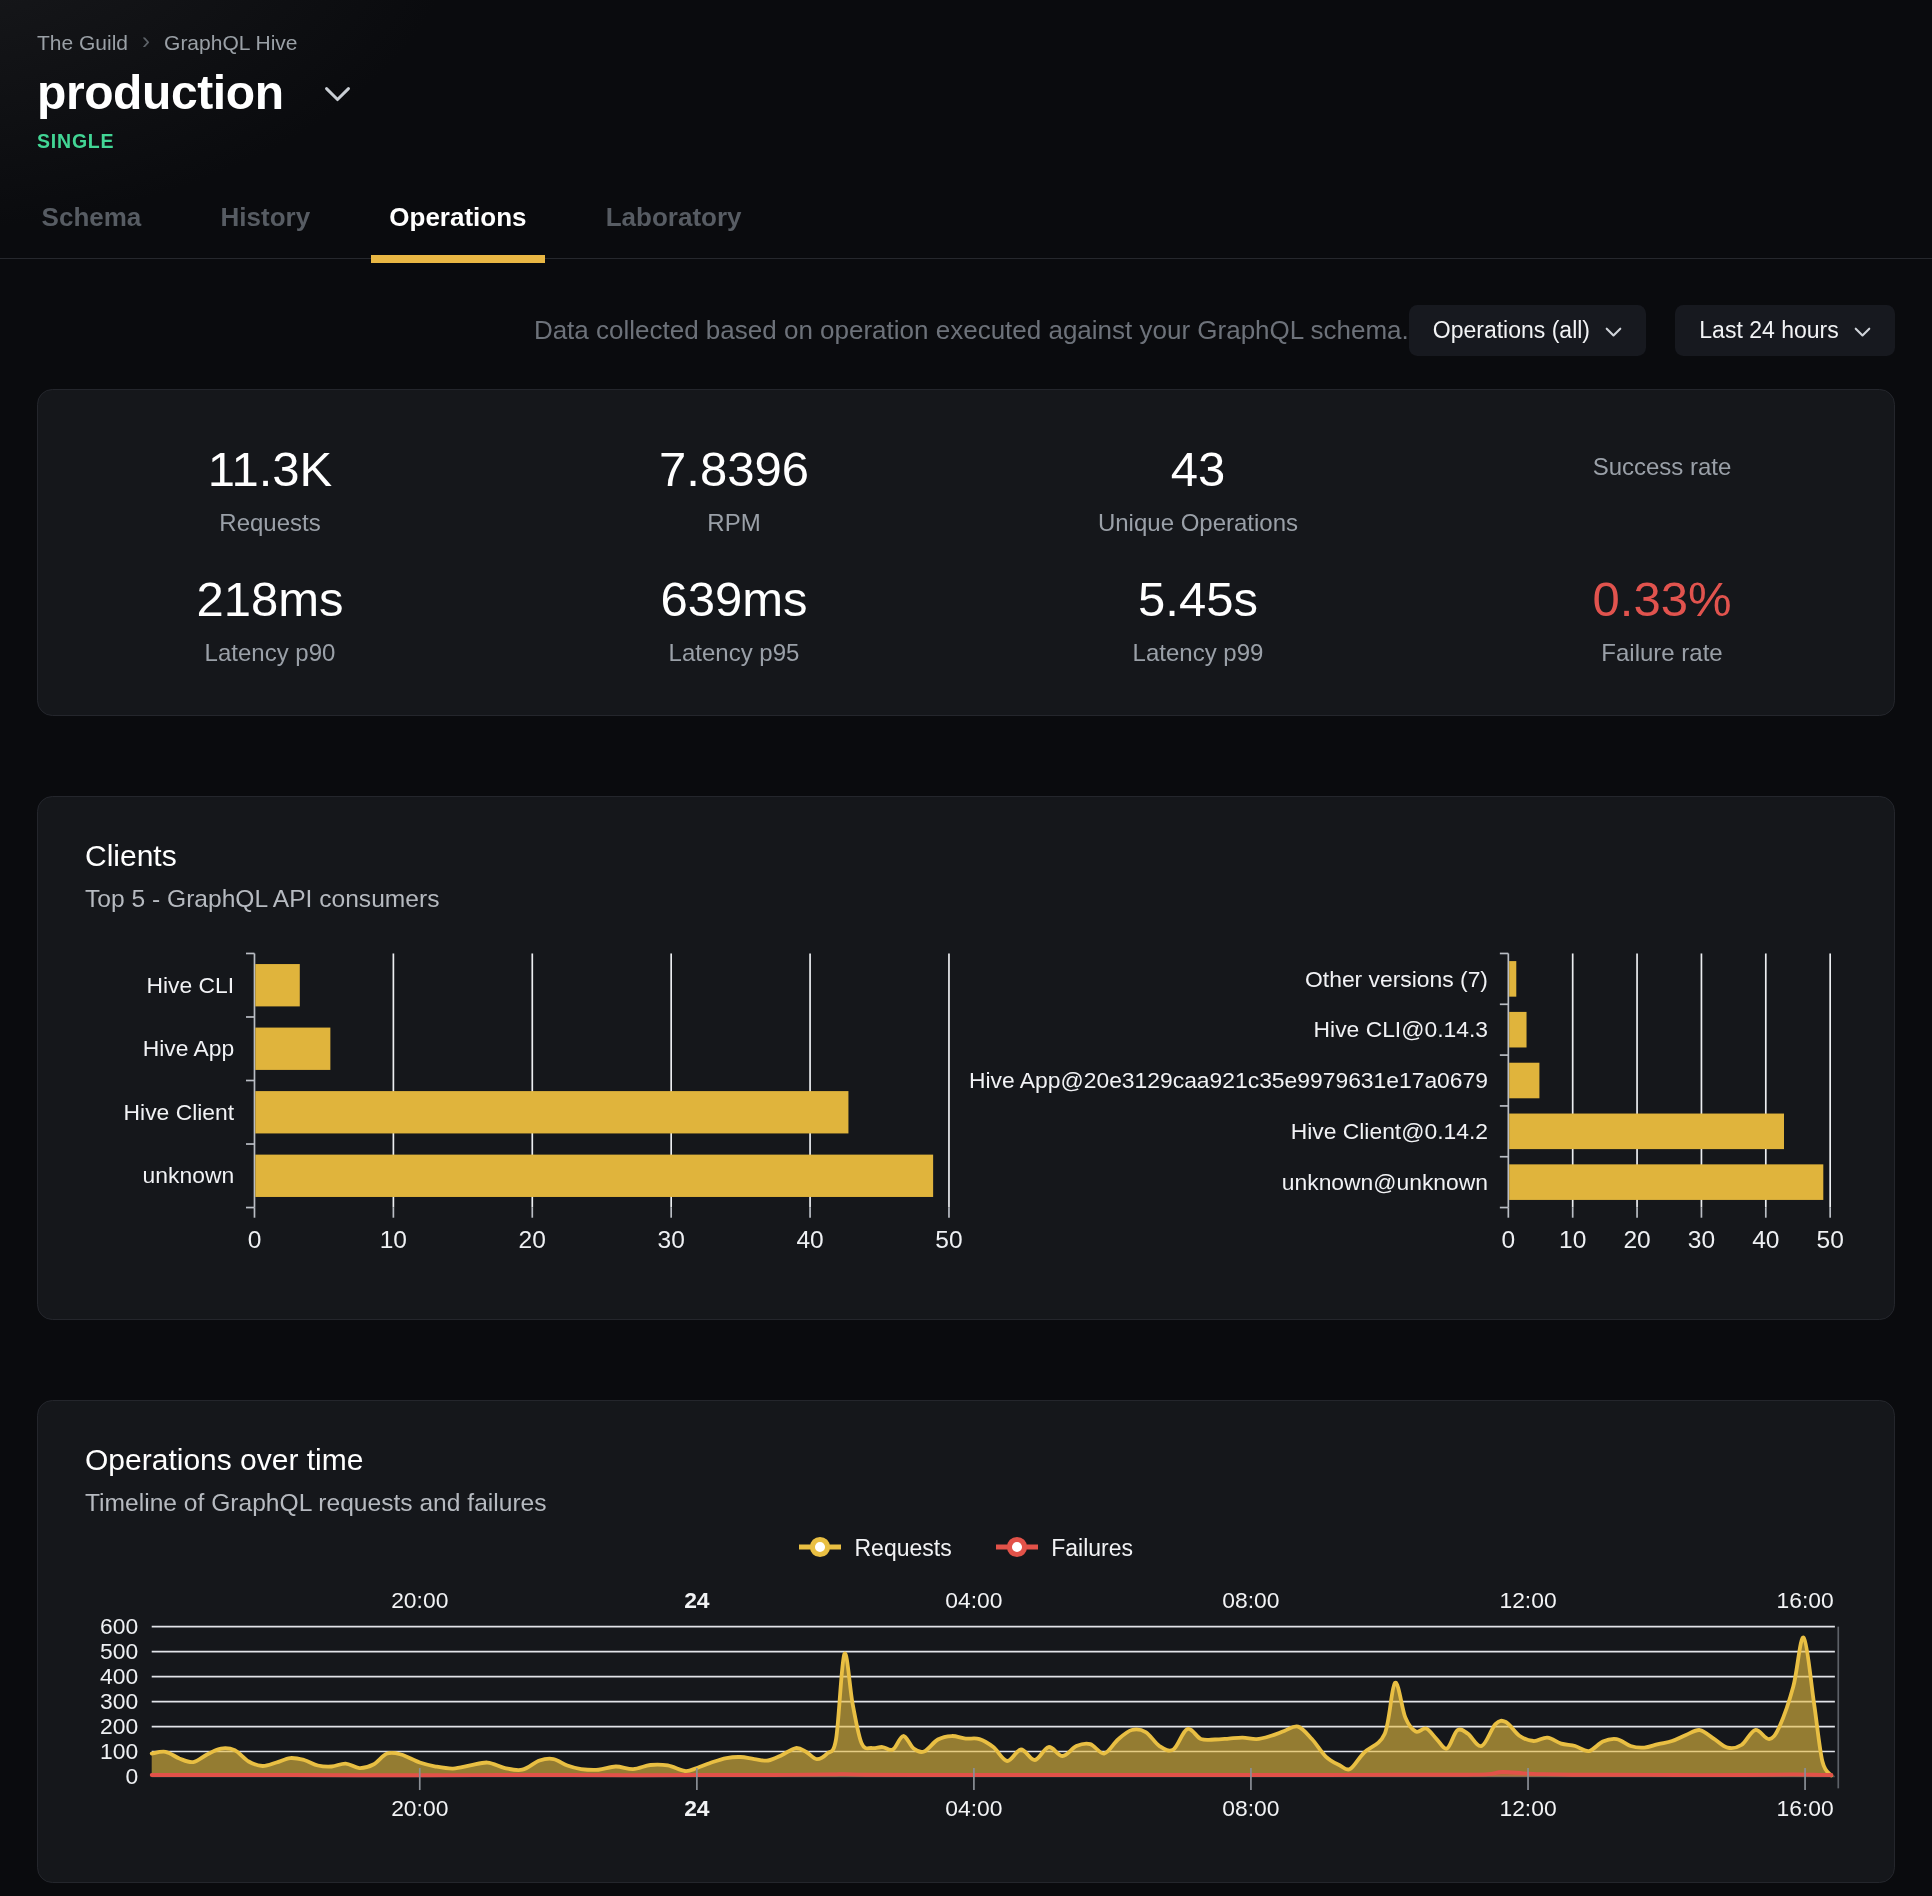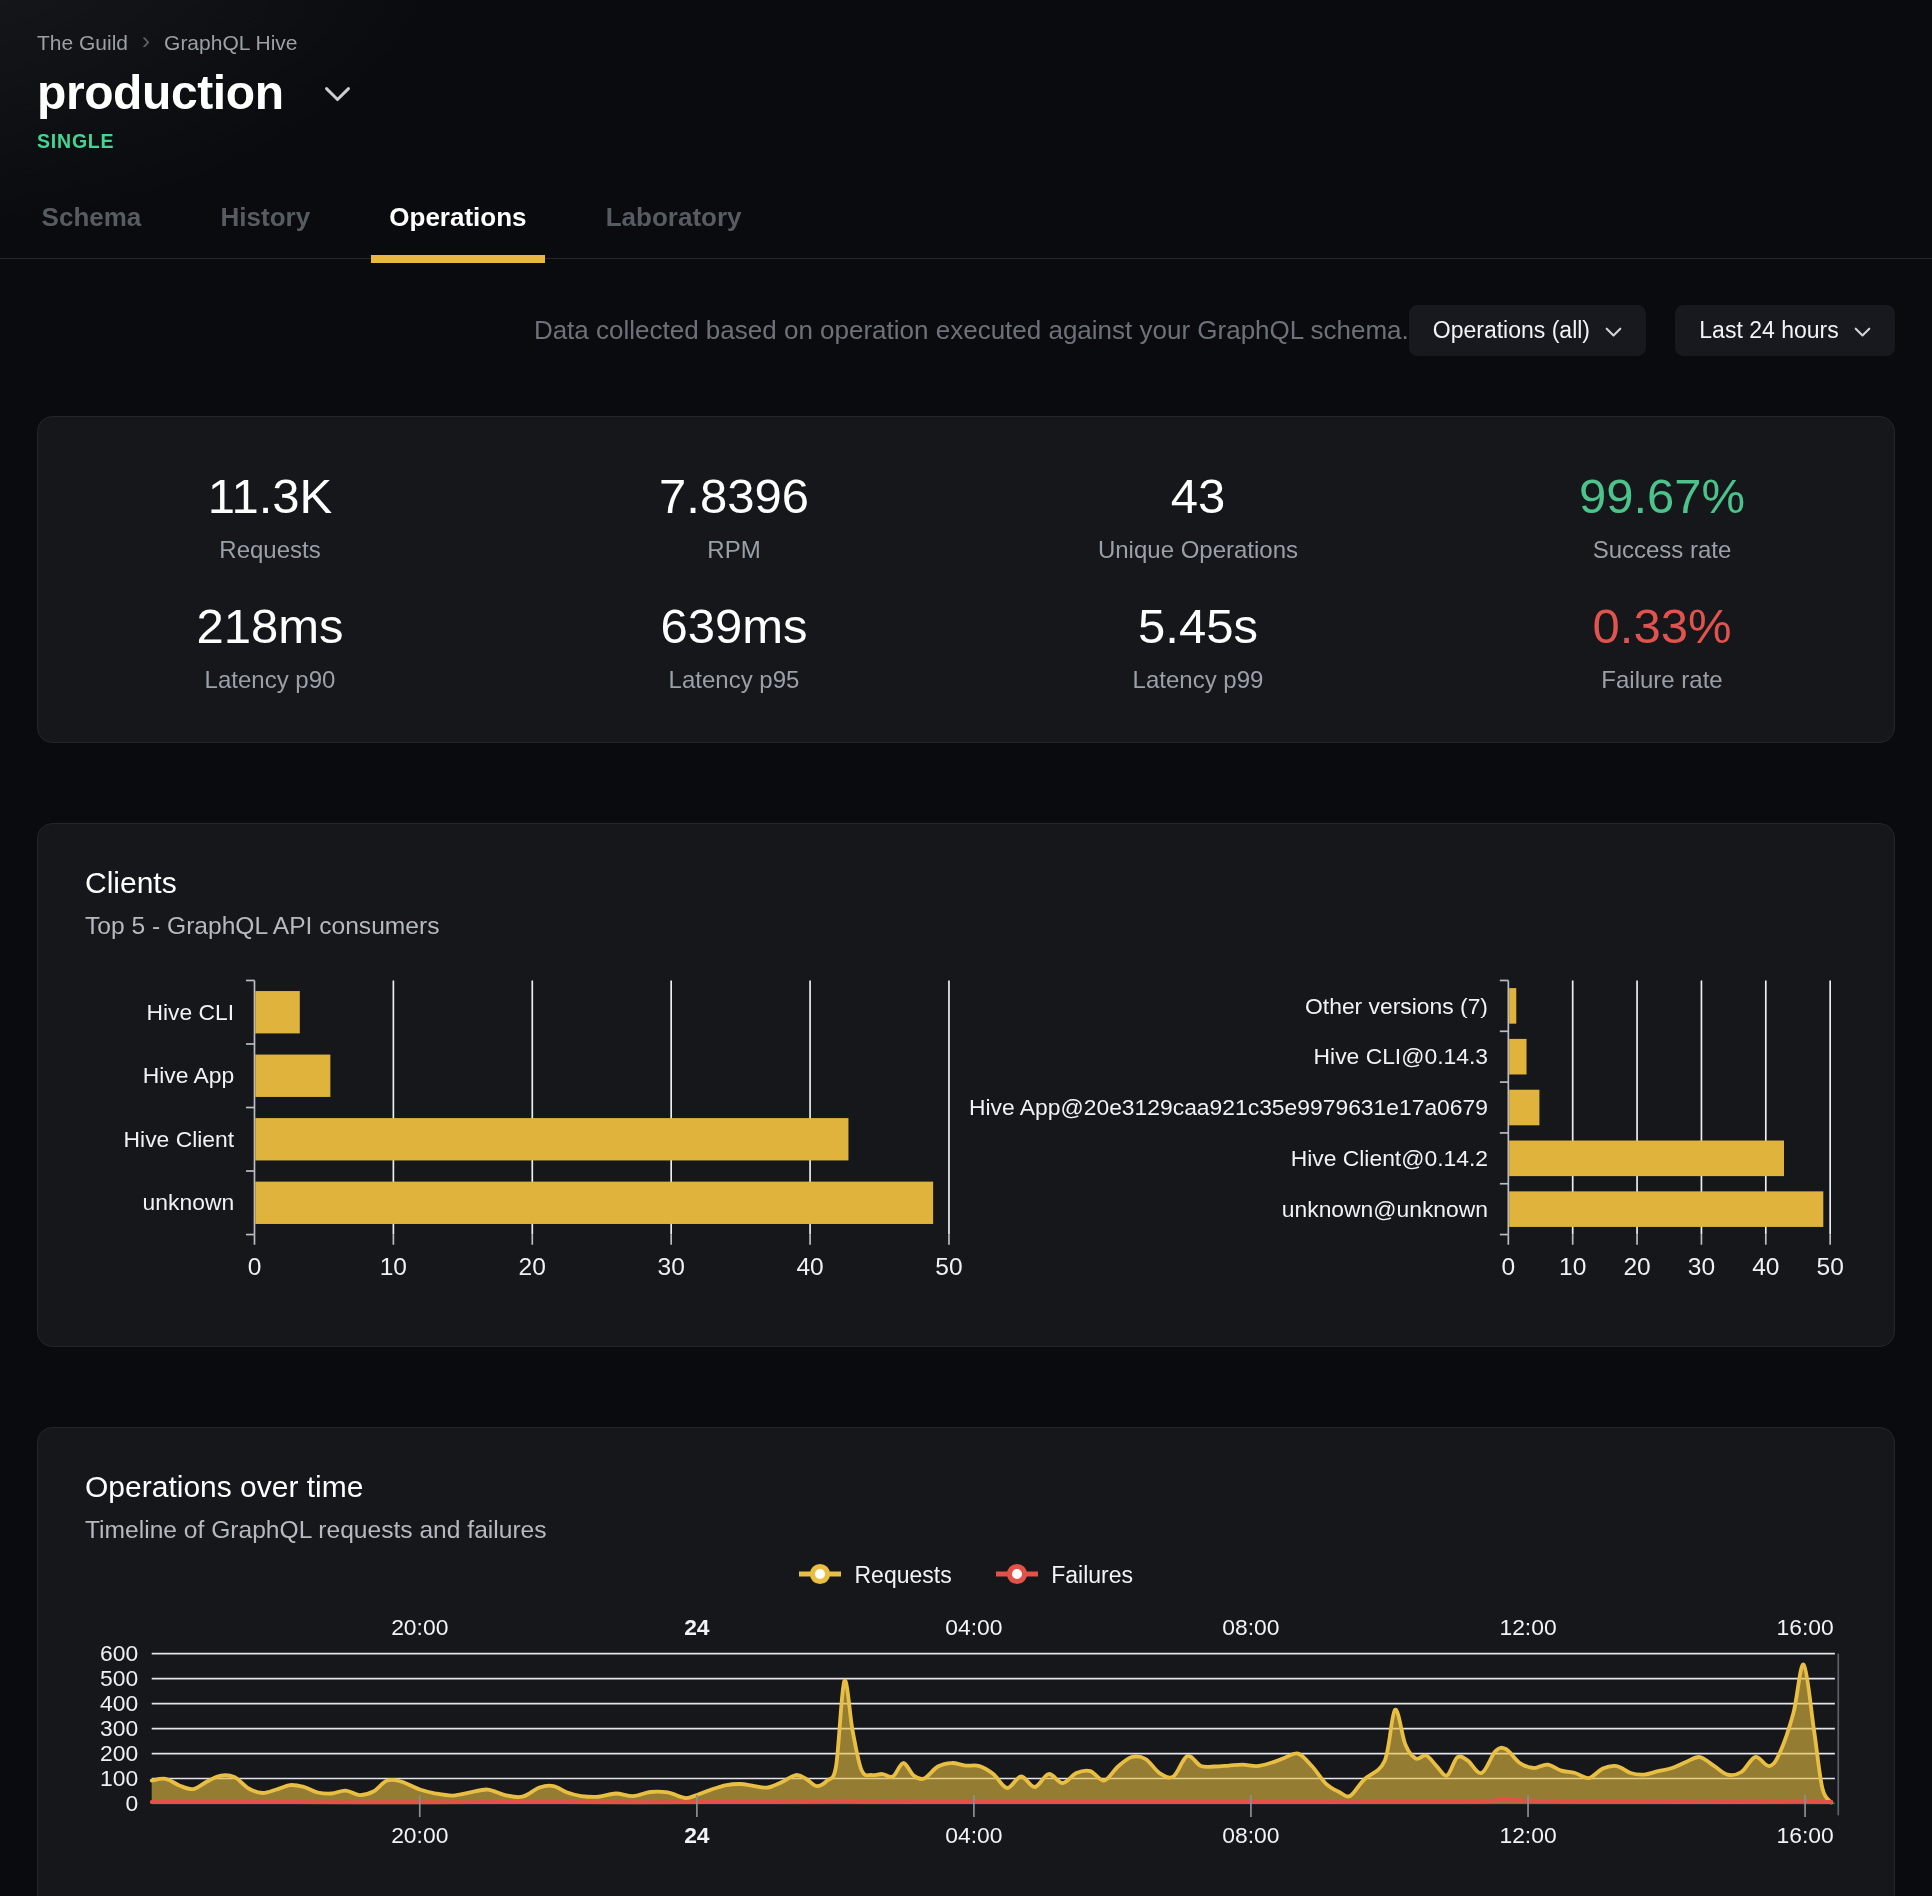--- a/index.html
+++ b/index.html
@@ -31,21 +31,21 @@
 
   
   .toolbar { margin:46px 37px 0; display:flex; justify-content:flex-end; align-items:center; }
   .desc { font-size:26px; color:#6d727a; }
   .filters { display:flex; gap:29px; }
   .filter-btn { display:flex; align-items:center; gap:15.3px; height:51px; padding:0 24px;
     background:#17191f; border:0; border-radius:8.5px; color:#f2f3f5; font-size:23px;
     font-family:inherit; cursor:pointer; }
 
   
-  .stats-panel { margin:60px 37px 0; background:#15171b; border:1.7px solid #24262c; border-radius:15.3px;
+  .stats-panel { margin:33px 37px 0; background:#15171b; border:1.7px solid #24262c; border-radius:15.3px;
     padding:34px 0 30.5px; display:grid; grid-template-columns:repeat(4,1fr); }
   .stat { text-align:center; padding:17px 0; }
   .stat-value { font-size:49px; font-weight:400; }
   .stat-label { margin-top:12px; font-size:24px; color:#9aa0a8; }
 
   .panel { margin:80px 37px 0; background:#15171b; border:1.7px solid #24262c; border-radius:15.3px; padding:42px 47px; }
   .panel-title { margin:0; font-size:30px; font-weight:400; }
   .panel-sub { margin:12px 0 0; font-size:24.6px; color:#b6bac0; }
 
   .charts-row { margin-top:32px; display:flex; }
@@ -109,21 +109,20 @@
     </div>
     <div class="stat">
       <div class="stat-value">7.8396</div>
       <div class="stat-label">RPM</div>
     </div>
     <div class="stat">
       <div class="stat-value">43</div>
       <div class="stat-label">Unique Operations</div>
     </div>
     <div class="stat">
-      <div class="stat-value" style="color: rgb(76, 195, 138);">99.67%</div>
       <div class="stat-label">Success rate</div>
     </div>
     <div class="stat">
       <div class="stat-value">218ms</div>
       <div class="stat-label">Latency p90</div>
     </div>
     <div class="stat">
       <div class="stat-value">639ms</div>
       <div class="stat-label">Latency p95</div>
     </div>

